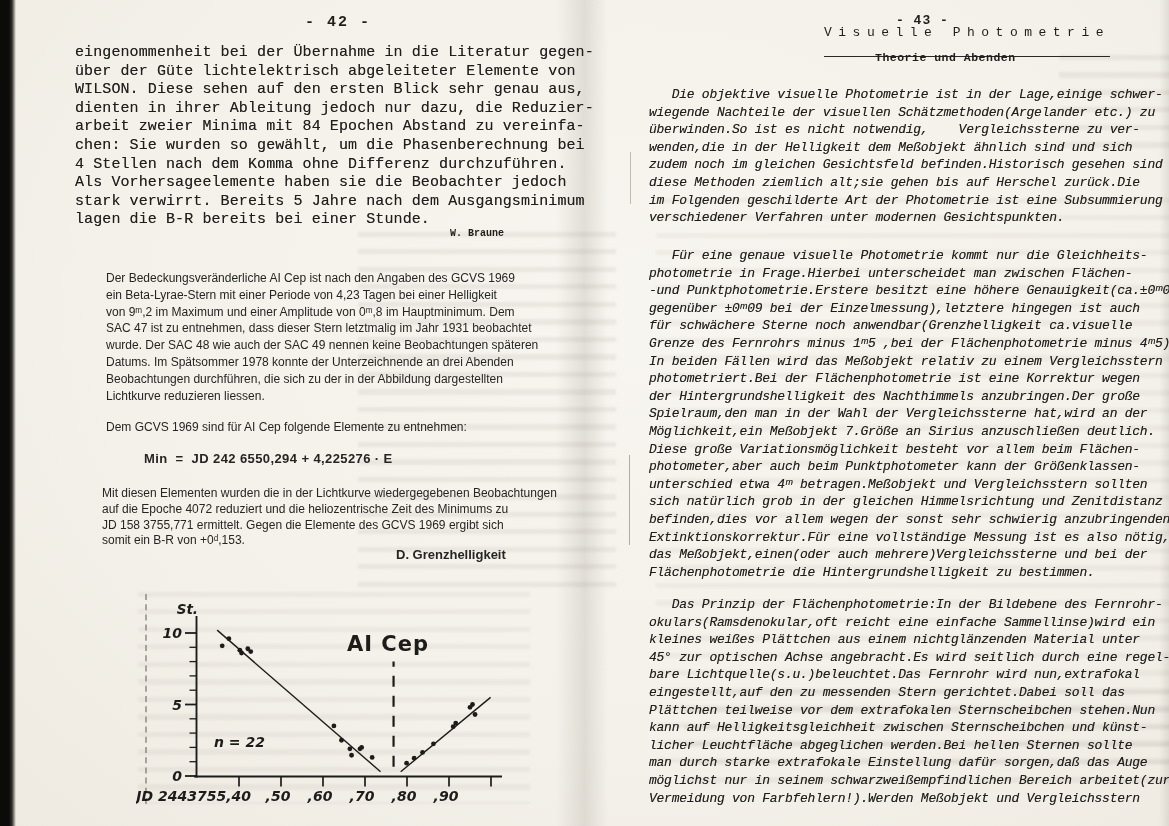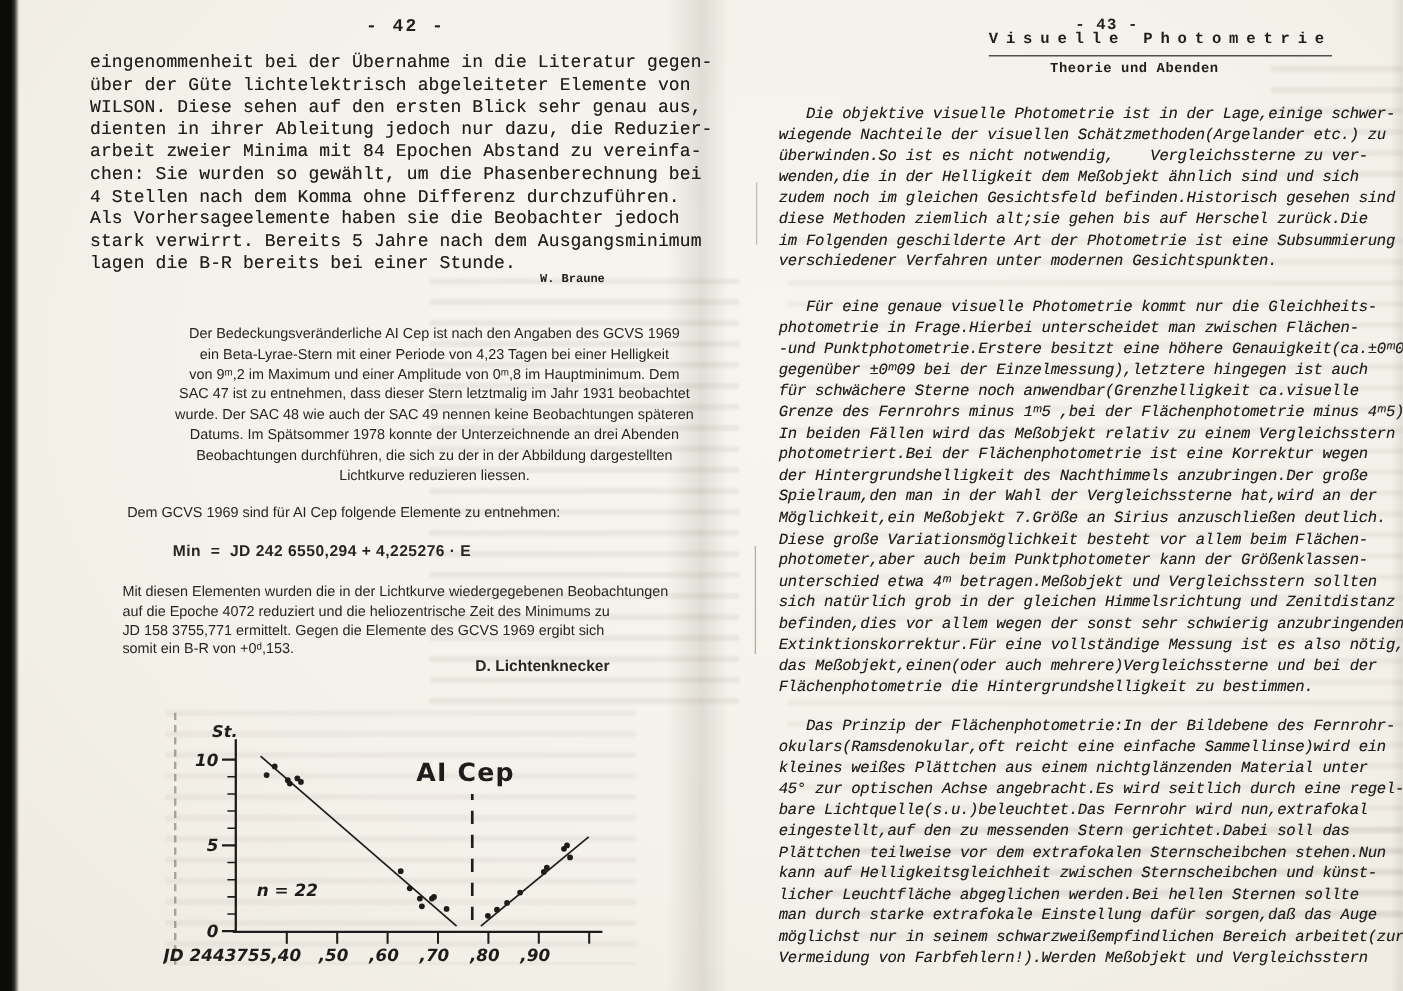--- a/index.html
+++ b/index.html
@@ -27,38 +27,38 @@
   
   .lp-pnum{position:absolute;left:0;top:14px;width:560px;text-align:center;
     font-size:15px;letter-spacing:2px;font-weight:700;}
   .lp-para1{position:absolute;left:17px;top:44px;width:552px;
     font-size:15px;line-height:18.6px;letter-spacing:.1px;
     text-shadow:0 0 .5px rgba(30,28,25,.55);}
   .lp-sig1{position:absolute;left:392px;top:228px;font-size:10px;font-weight:700;}
   .lp-heading{position:absolute;left:48px;top:247px;font-size:12.5px;font-weight:700;
     letter-spacing:.2px;padding:0 8px 10px 2px;border-bottom:1.6px solid #3a3935;}
   .lp-paraA{position:absolute;left:48px;top:270px;width:512px;
-    font-size:12px;line-height:16.8px;text-align:center;}
+    font-size:12px;line-height:16.8px;}
   .lp-lineB{position:absolute;left:48px;top:420px;font-size:12px;}
   .lp-formula{position:absolute;left:86px;top:451px;font-size:13px;font-weight:700;
     letter-spacing:.4px;white-space:pre;}
   .lp-paraC{position:absolute;left:44px;top:486px;width:524px;
     font-size:12px;line-height:15.8px;}
   .lp-sig2{position:absolute;left:338px;top:547px;font-size:13px;font-weight:700;}
   .crease{position:absolute;left:87px;top:594px;height:210px;width:0;
     border-left:2px dashed rgba(95,88,75,.5);}
   .mark-v1{position:absolute;left:571px;top:455px;height:90px;width:0;
     border-left:1.5px solid rgba(90,84,72,.45);}
   .mark-v2{position:absolute;left:572px;top:152px;height:52px;width:0;
     border-left:1.5px solid rgba(90,84,72,.35);}
 
   
   .rp-pnum{position:absolute;left:252px;top:13px;font-size:13px;font-weight:700;letter-spacing:1px;}
-  .rp-title{position:absolute;left:180px;top:25px;font-size:13px;font-weight:700;
-    letter-spacing:6.5px;padding-bottom:6px;border-bottom:1.6px solid #2a2926;}
+  .rp-title{position:absolute;left:180px;top:25px;font-size:13px;font-weight:400;
+    letter-spacing:6.5px;padding-bottom:16px;border-bottom:1.6px solid #2a2926;}
   .rp-sub{position:absolute;left:231px;top:51px;font-size:11.5px;font-weight:700;letter-spacing:.5px;}
   .rp-para{position:absolute;left:5px;width:560px;font-size:13px;line-height:17.6px;
     letter-spacing:-.25px;text-shadow:0 0 .4px rgba(30,28,25,.5);font-style:italic;}
   .rp-p1{top:86px;}
   .rp-p2{top:247px;}
   .rp-p3{top:596px;}
 
   
   .ghost{position:absolute;pointer-events:none;filter:blur(.8px);
     background:repeating-linear-gradient(180deg,
@@ -103,21 +103,21 @@
 wurde. Der SAC 48 wie auch der SAC 49 nennen keine Beobachtungen späteren
 Datums. Im Spätsommer 1978 konnte der Unterzeichnende an drei Abenden
 Beobachtungen durchführen, die sich zu der in der Abbildung dargestellten
 Lichtkurve reduzieren liessen.</div>
     <div class="sans lp-lineB">Dem GCVS 1969 sind für AI Cep folgende Elemente zu entnehmen:</div>
     <div class="sans lp-formula">Min  =  JD 242 6550,294 + 4,225276 · E</div>
     <div class="sans pre lp-paraC">Mit diesen Elementen wurden die in der Lichtkurve wiedergegebenen Beobachtungen
 auf die Epoche 4072 reduziert und die heliozentrische Zeit des Minimums zu
 JD 158 3755,771 ermittelt. Gegen die Elemente des GCVS 1969 ergibt sich
 somit ein B-R von +0ᵈ,153.</div>
-    <div class="sans lp-sig2">D. Lichtenknecker</div>
+    <div class="sans lp-sig2">D. Grenzhelligkeit</div>
 
     <div class="crease"></div>
     <div class="mark-v1"></div>
     <div class="mark-v2"></div>
 
     <svg id="chart" viewBox="92 596 382 224" xmlns="http://www.w3.org/2000/svg">
         <line x1="150" y1="776.5" x2="458" y2="776.5" stroke="#1d1c1a" stroke-width="1.9"></line>
         <line x1="152.5" y1="616" x2="152.5" y2="777.5" stroke="#1d1c1a" stroke-width="1.9"></line>
         <line x1="195" y1="776" x2="195" y2="786.5" stroke="#1d1c1a" stroke-width="1.7"></line>
         <line x1="237" y1="776" x2="237" y2="786.5" stroke="#1d1c1a" stroke-width="1.7"></line>

